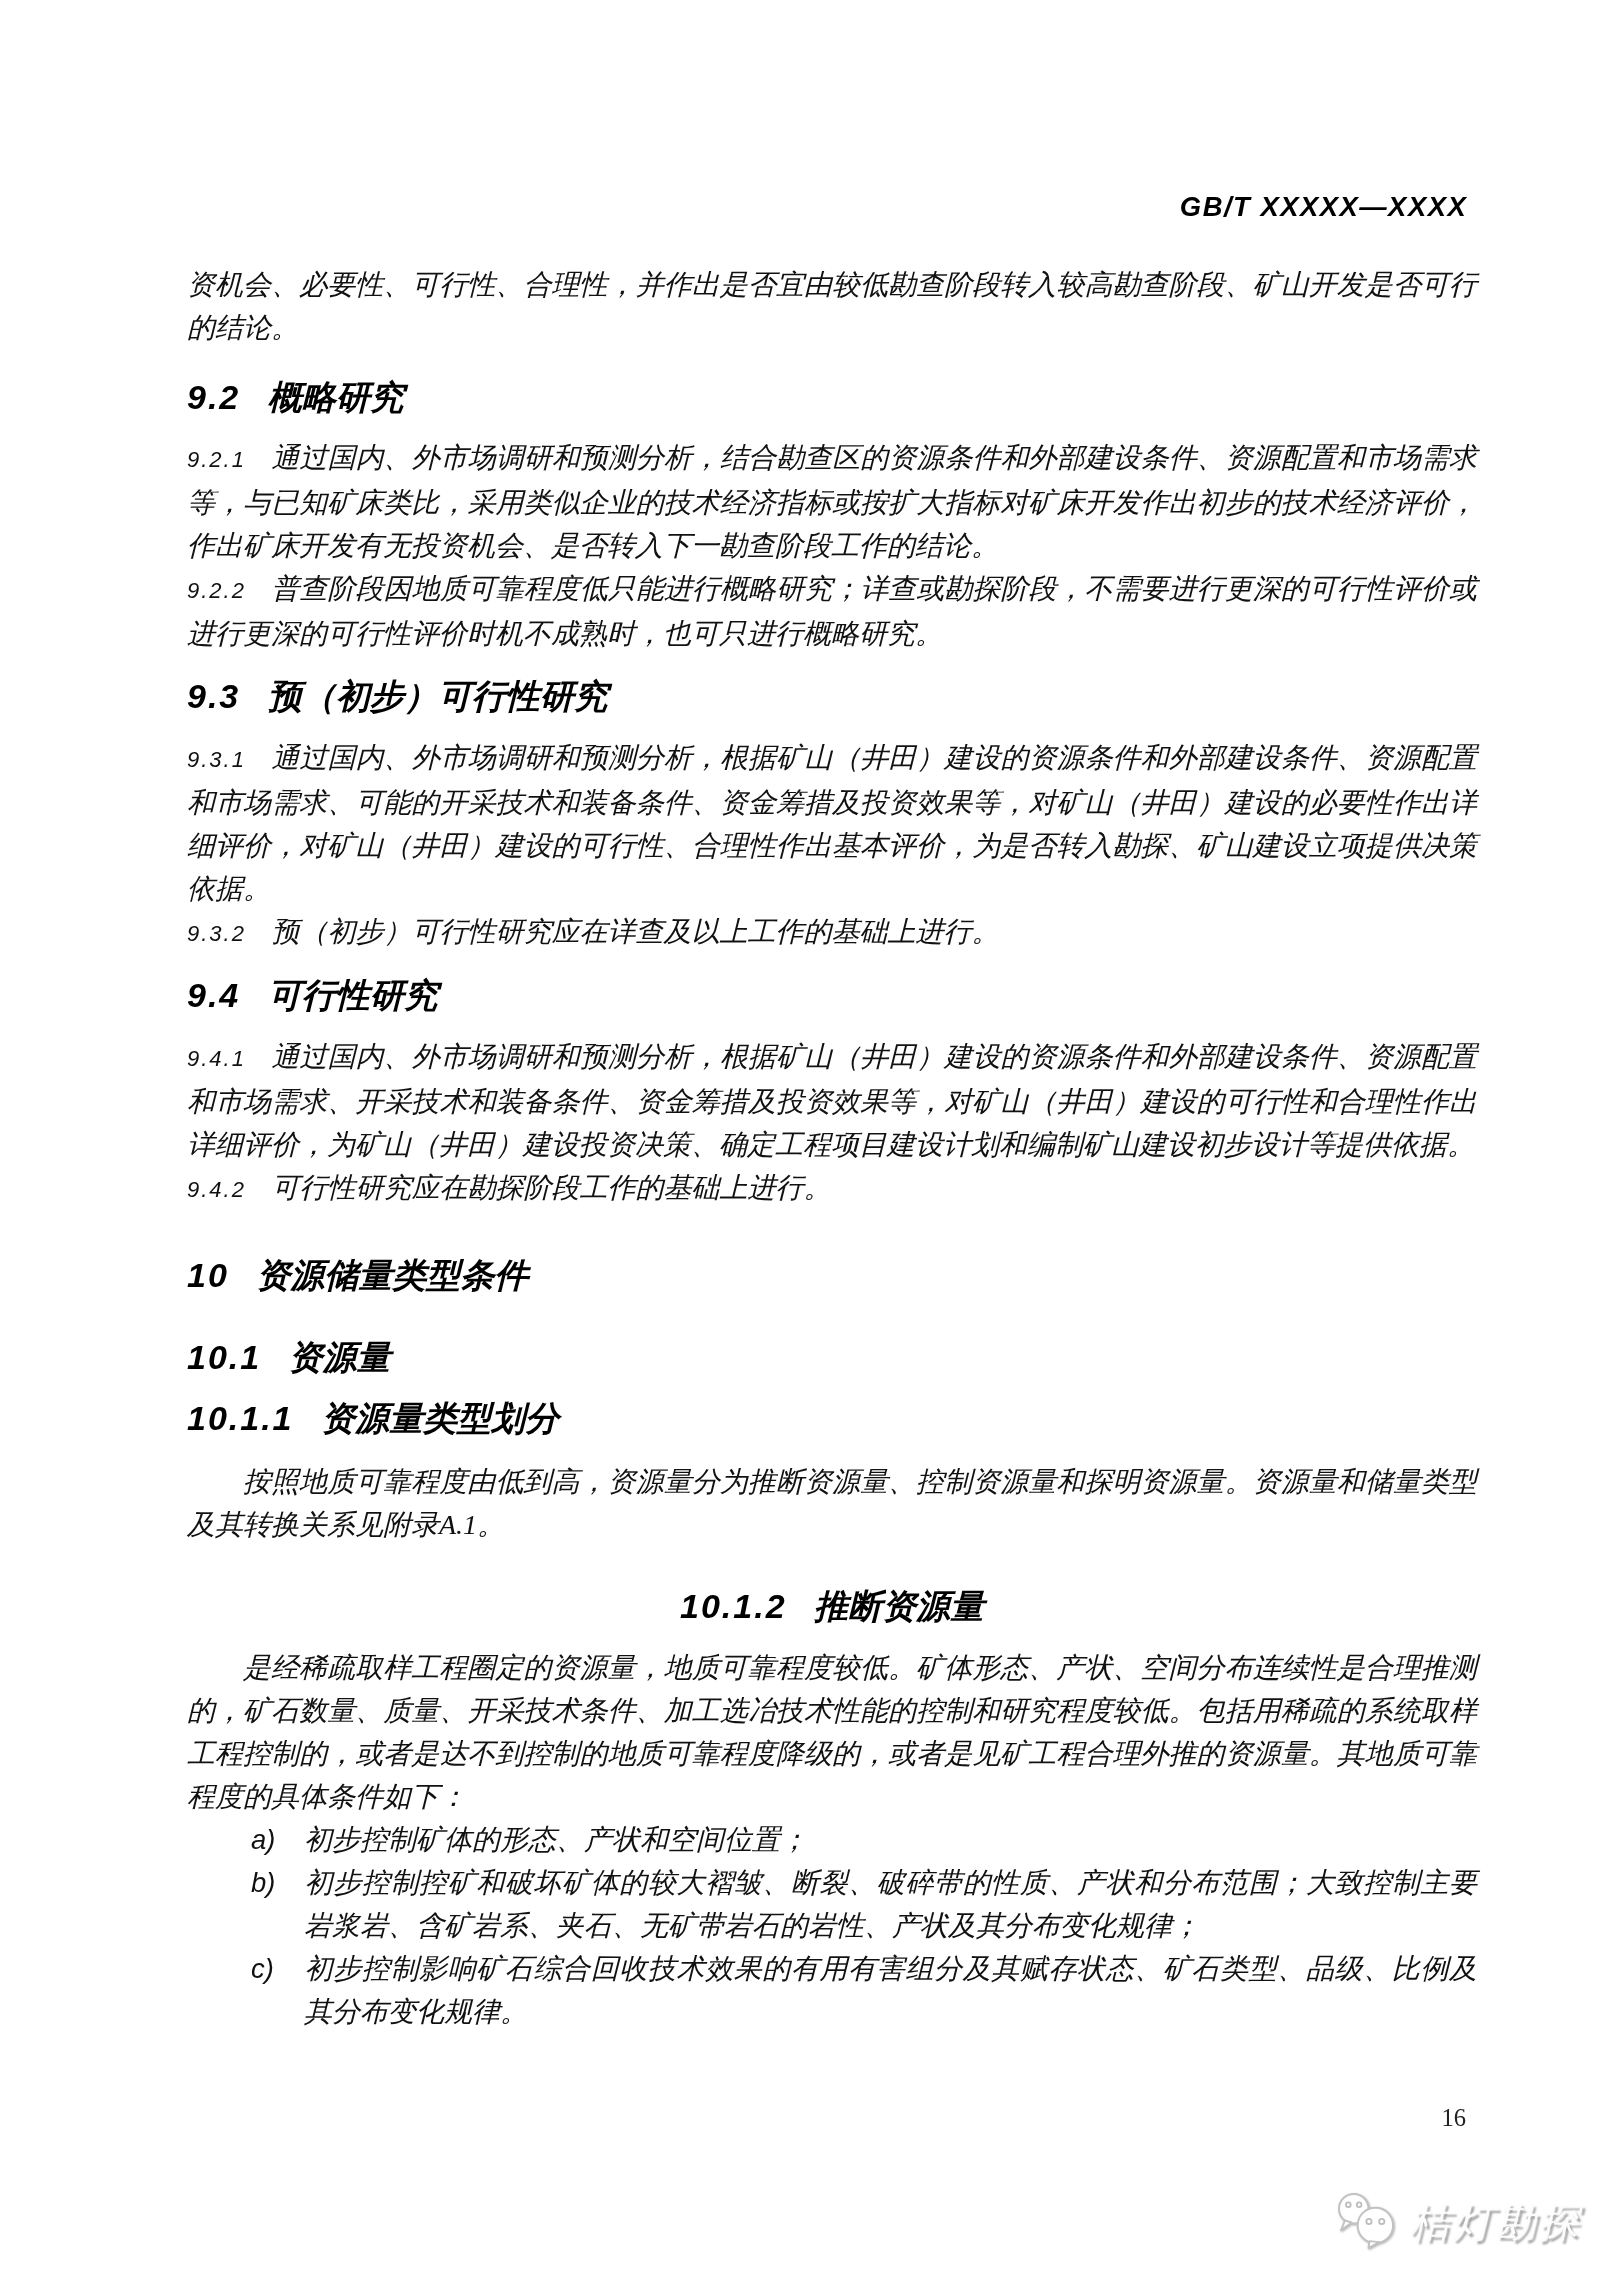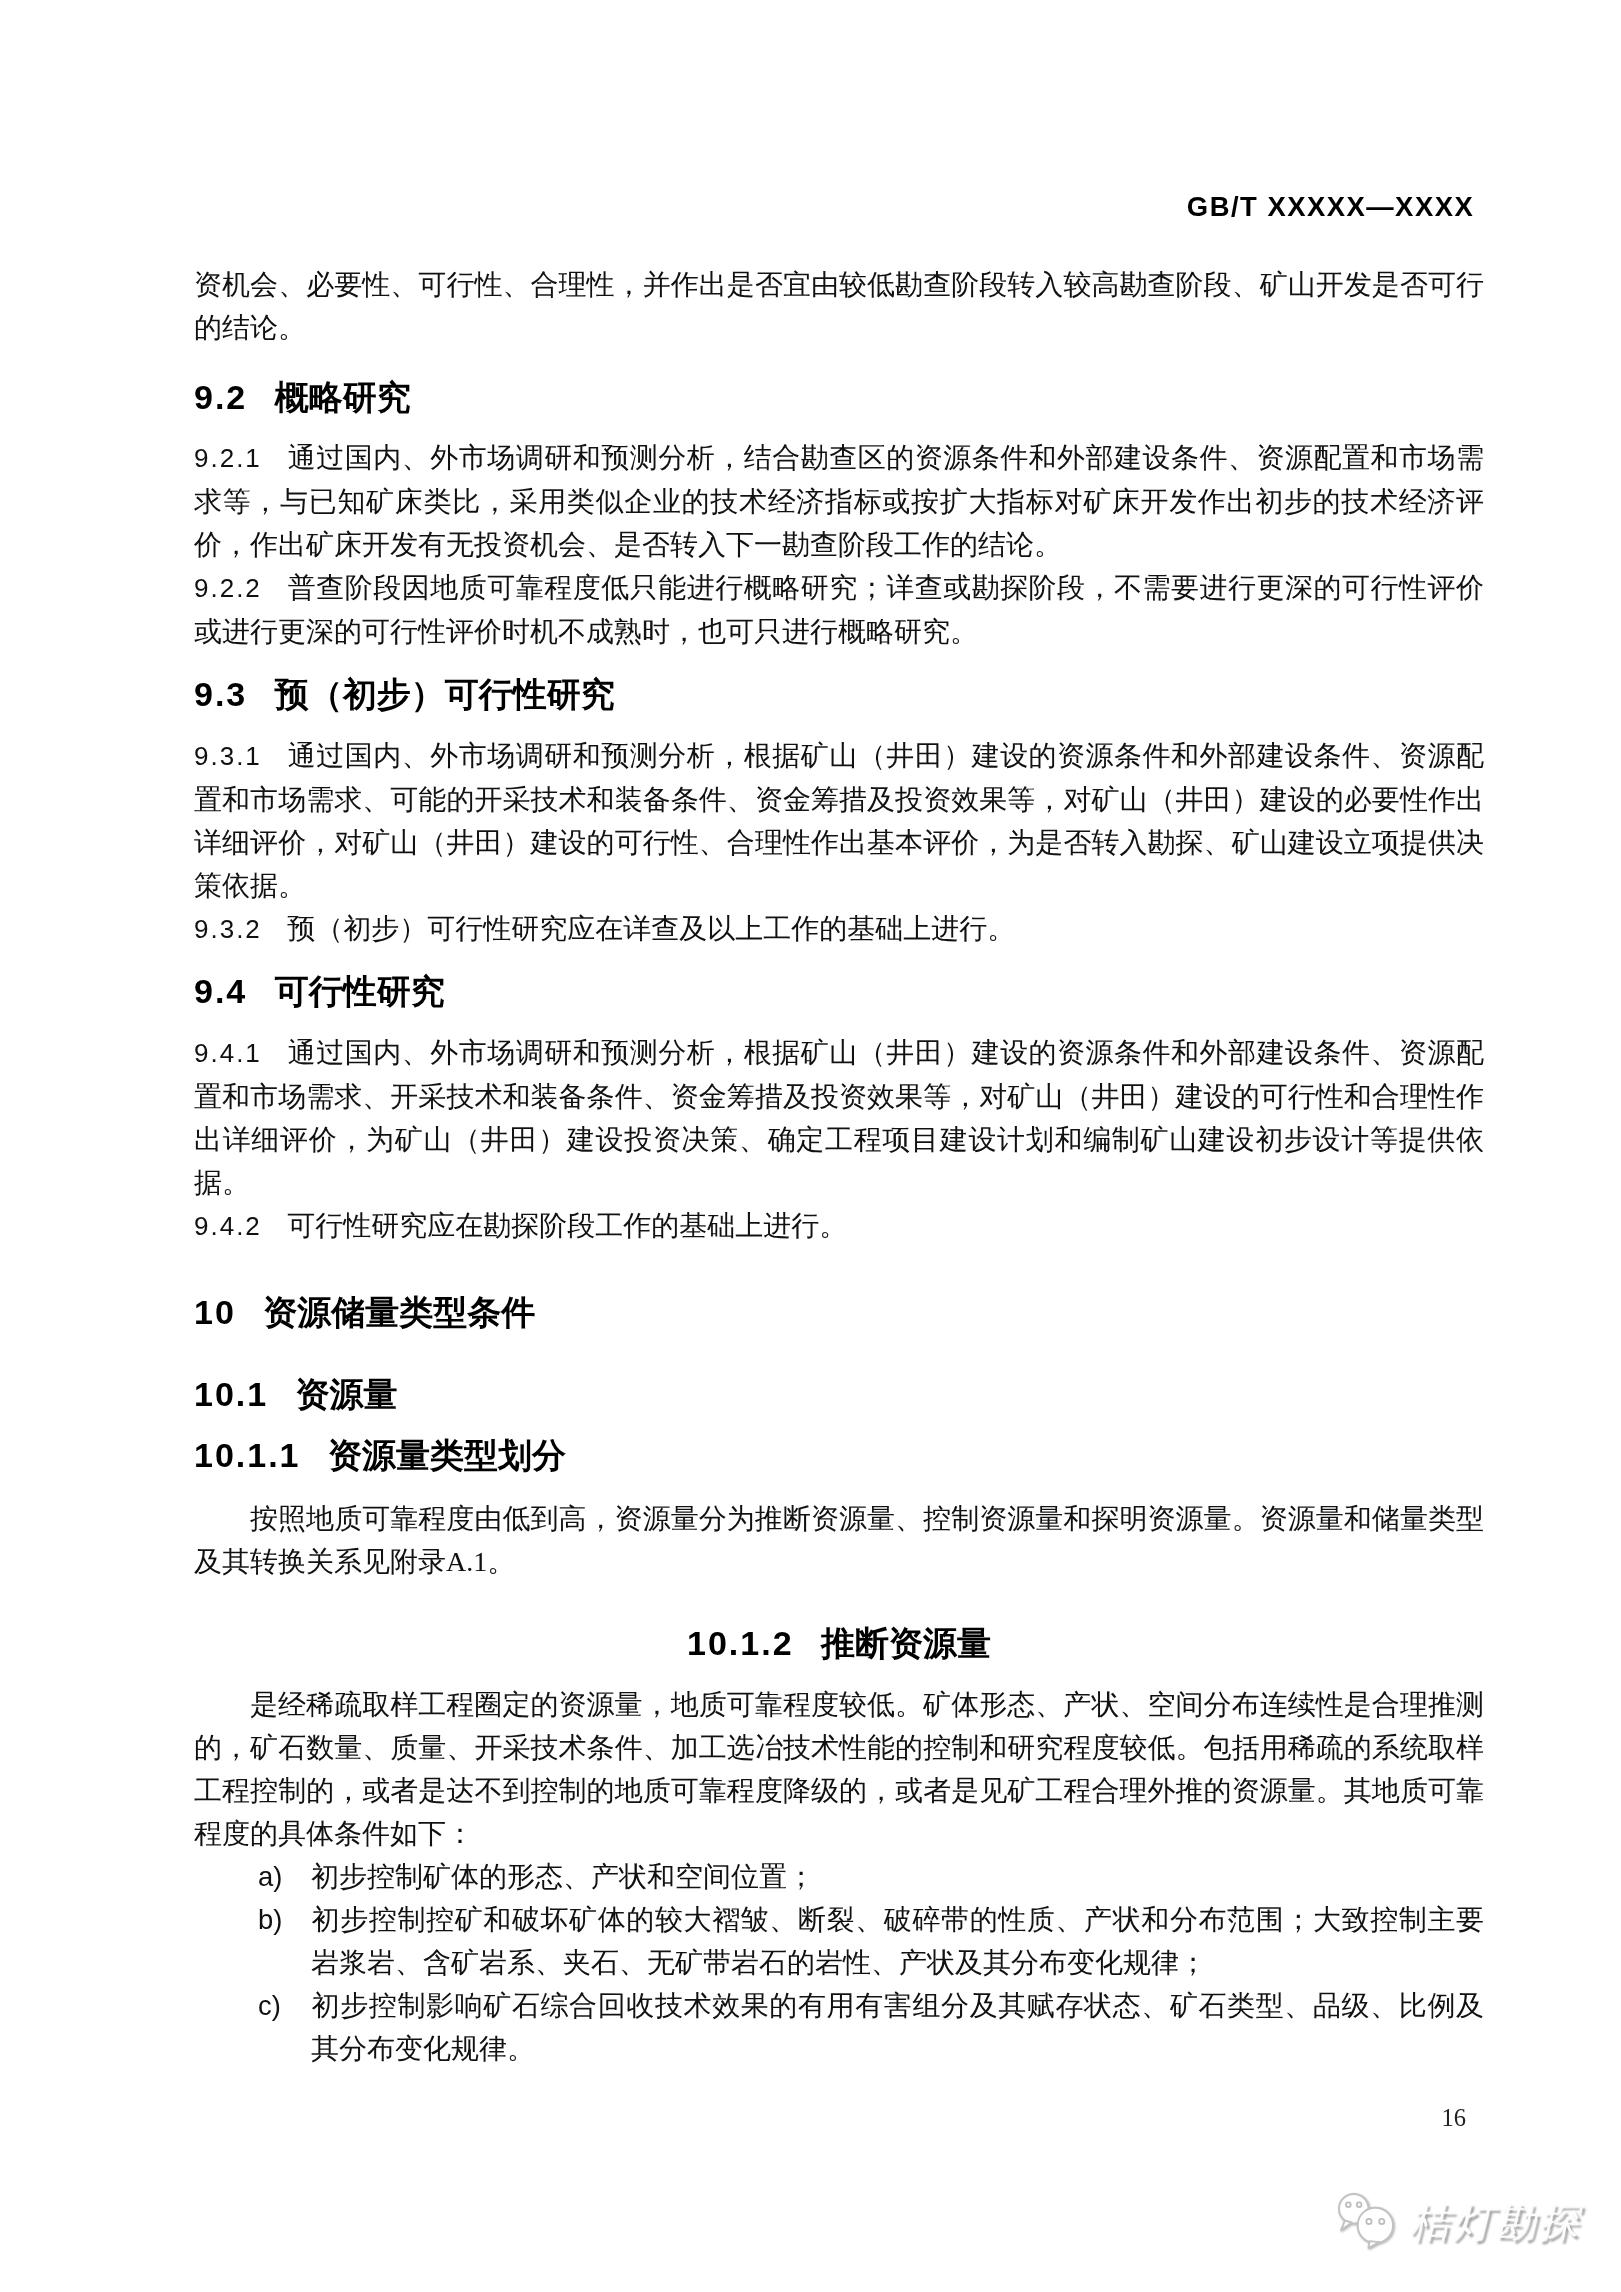--- a/index.html
+++ b/index.html
@@ -5,21 +5,21 @@
   html,body { margin:0; padding:0; background:#e9e9e9; }
   .page {
     position:relative;
     width:1621px; height:2293px;
     margin:0 auto;
     background:#ffffff;
     font-family:"Liberation Serif","DejaVu Serif",serif;
     color:#111111;
     overflow:hidden;
   }
-  .content { position:absolute; left:194px; width:1290px; top:0; }
+  .content { position:absolute; left:187px; width:1290px; top:0;font-style:italic; }
 
   .std-code {
     margin-top:192px;
     text-align:right;
     padding-right:9.8px;
     font-family:"Liberation Sans","DejaVu Sans",sans-serif;
     font-size:27.4px; font-weight:600;
     letter-spacing:1.5px;
     line-height:29px;
     color:#000;
@@ -28,21 +28,21 @@
   .body {
     font-size:28px;
     line-height:43px;
     text-align:justify;
     margin:0;
   }
   .ind { text-indent:2em; }
 
   .num {
     font-family:"Liberation Sans","DejaVu Sans",sans-serif;
-    font-size:26px;
+    font-size:22px;
     letter-spacing:2px;
     margin-right:25.5px;
   }
 
   .h {
     font-family:"Liberation Sans","DejaVu Sans",sans-serif;
     font-weight:700;
     font-size:34px;
     line-height:35px;
     margin:0;

